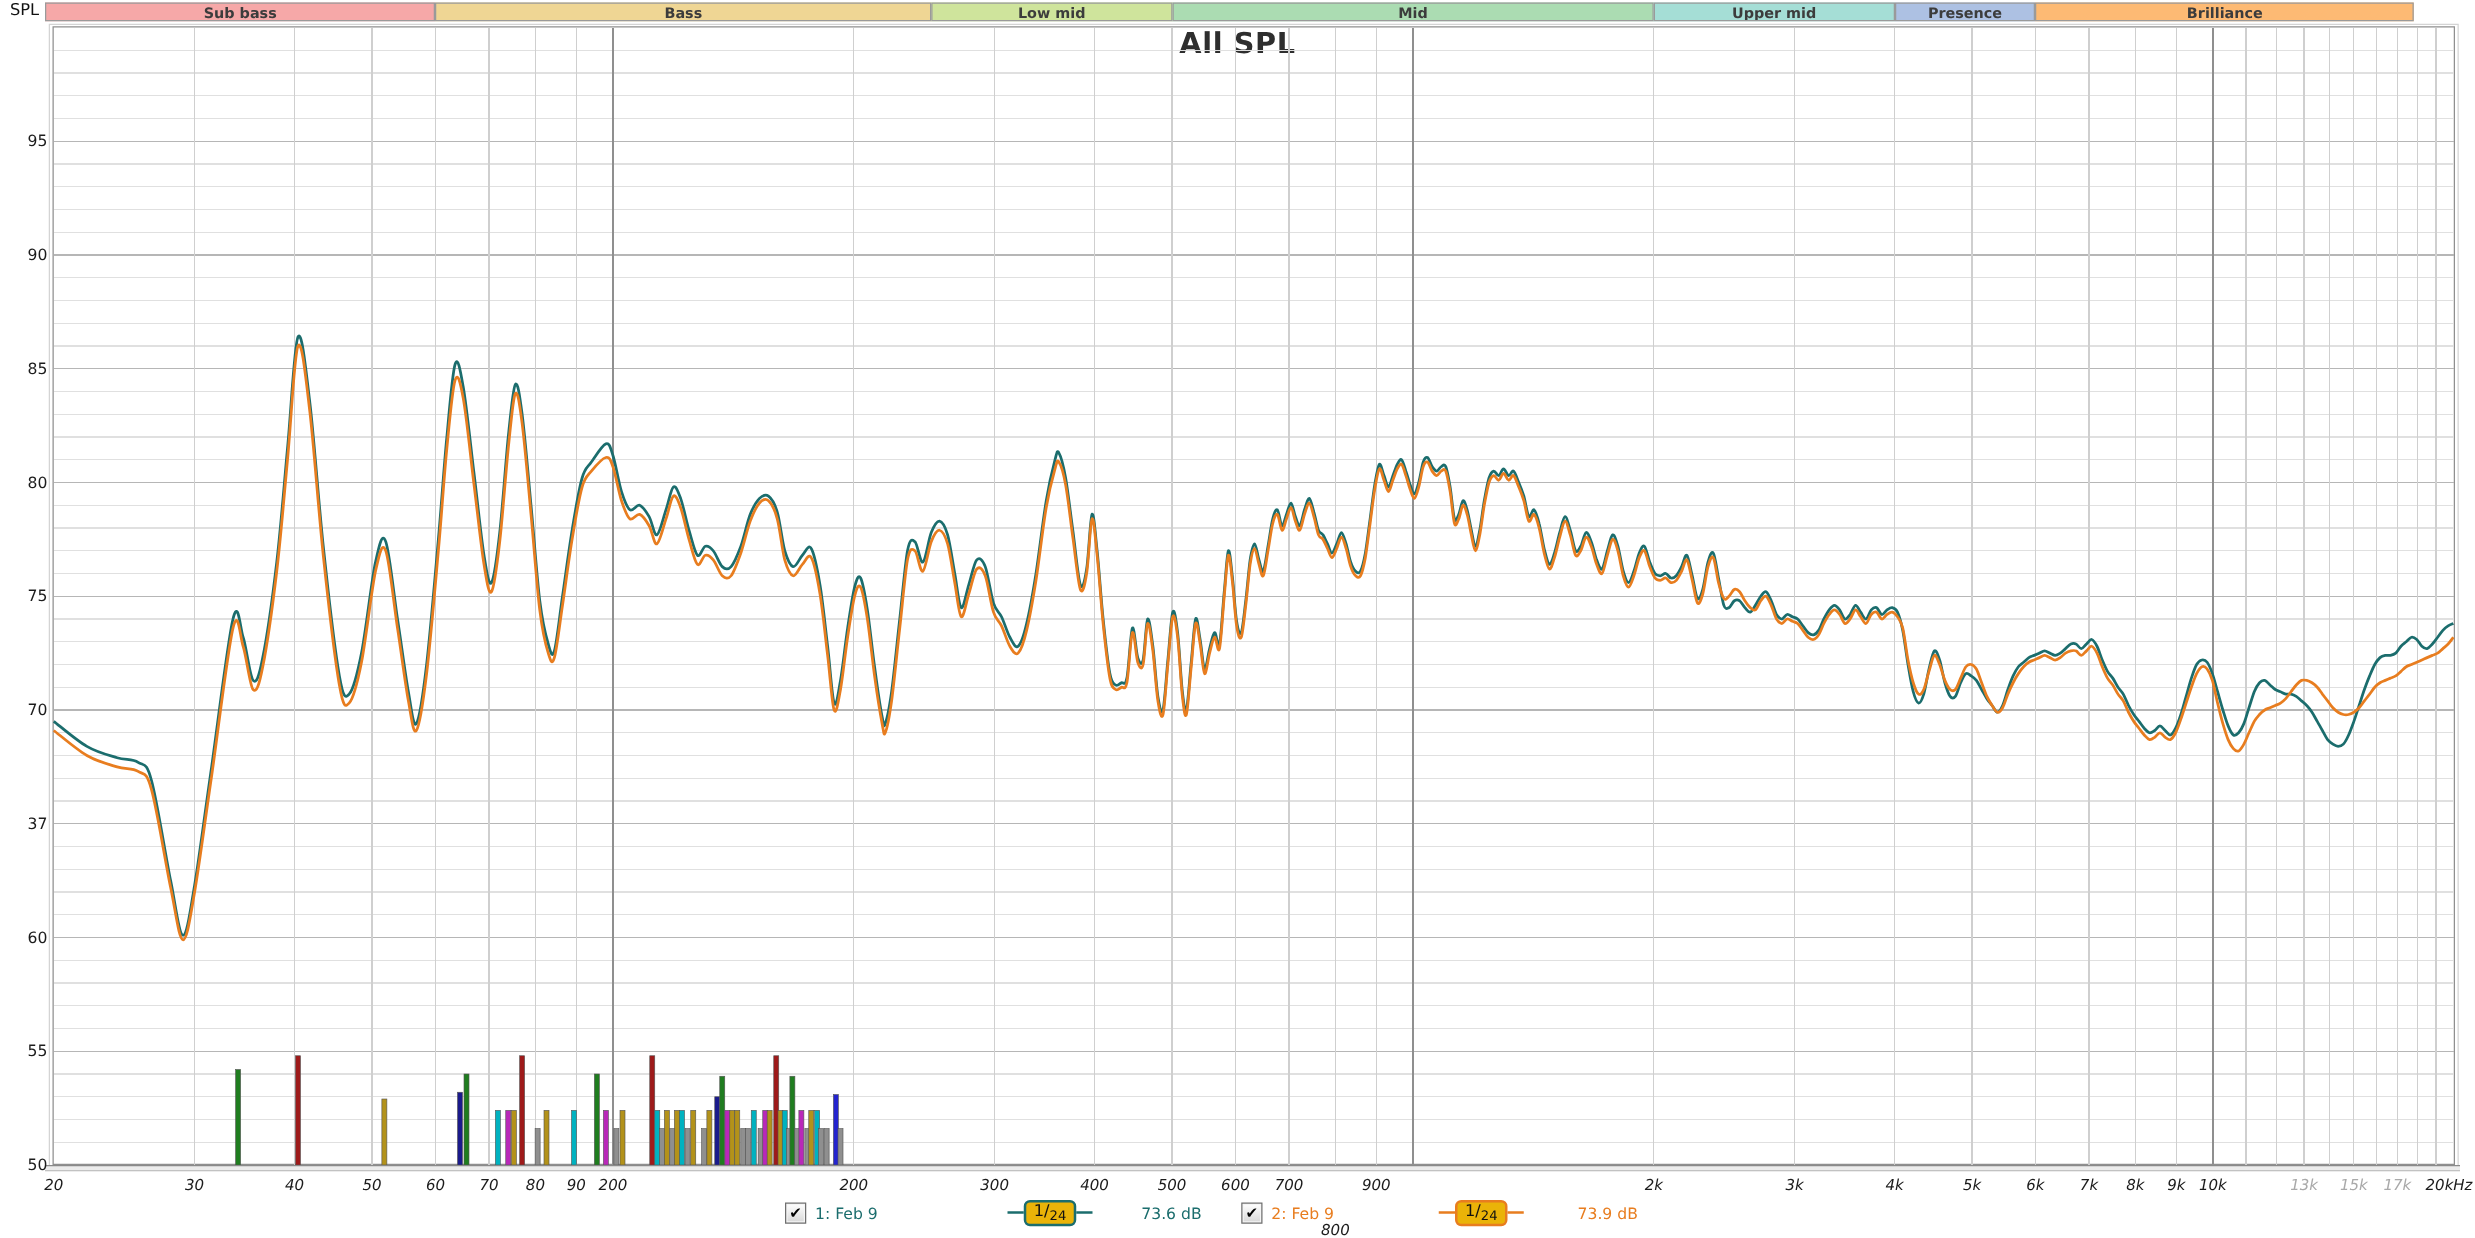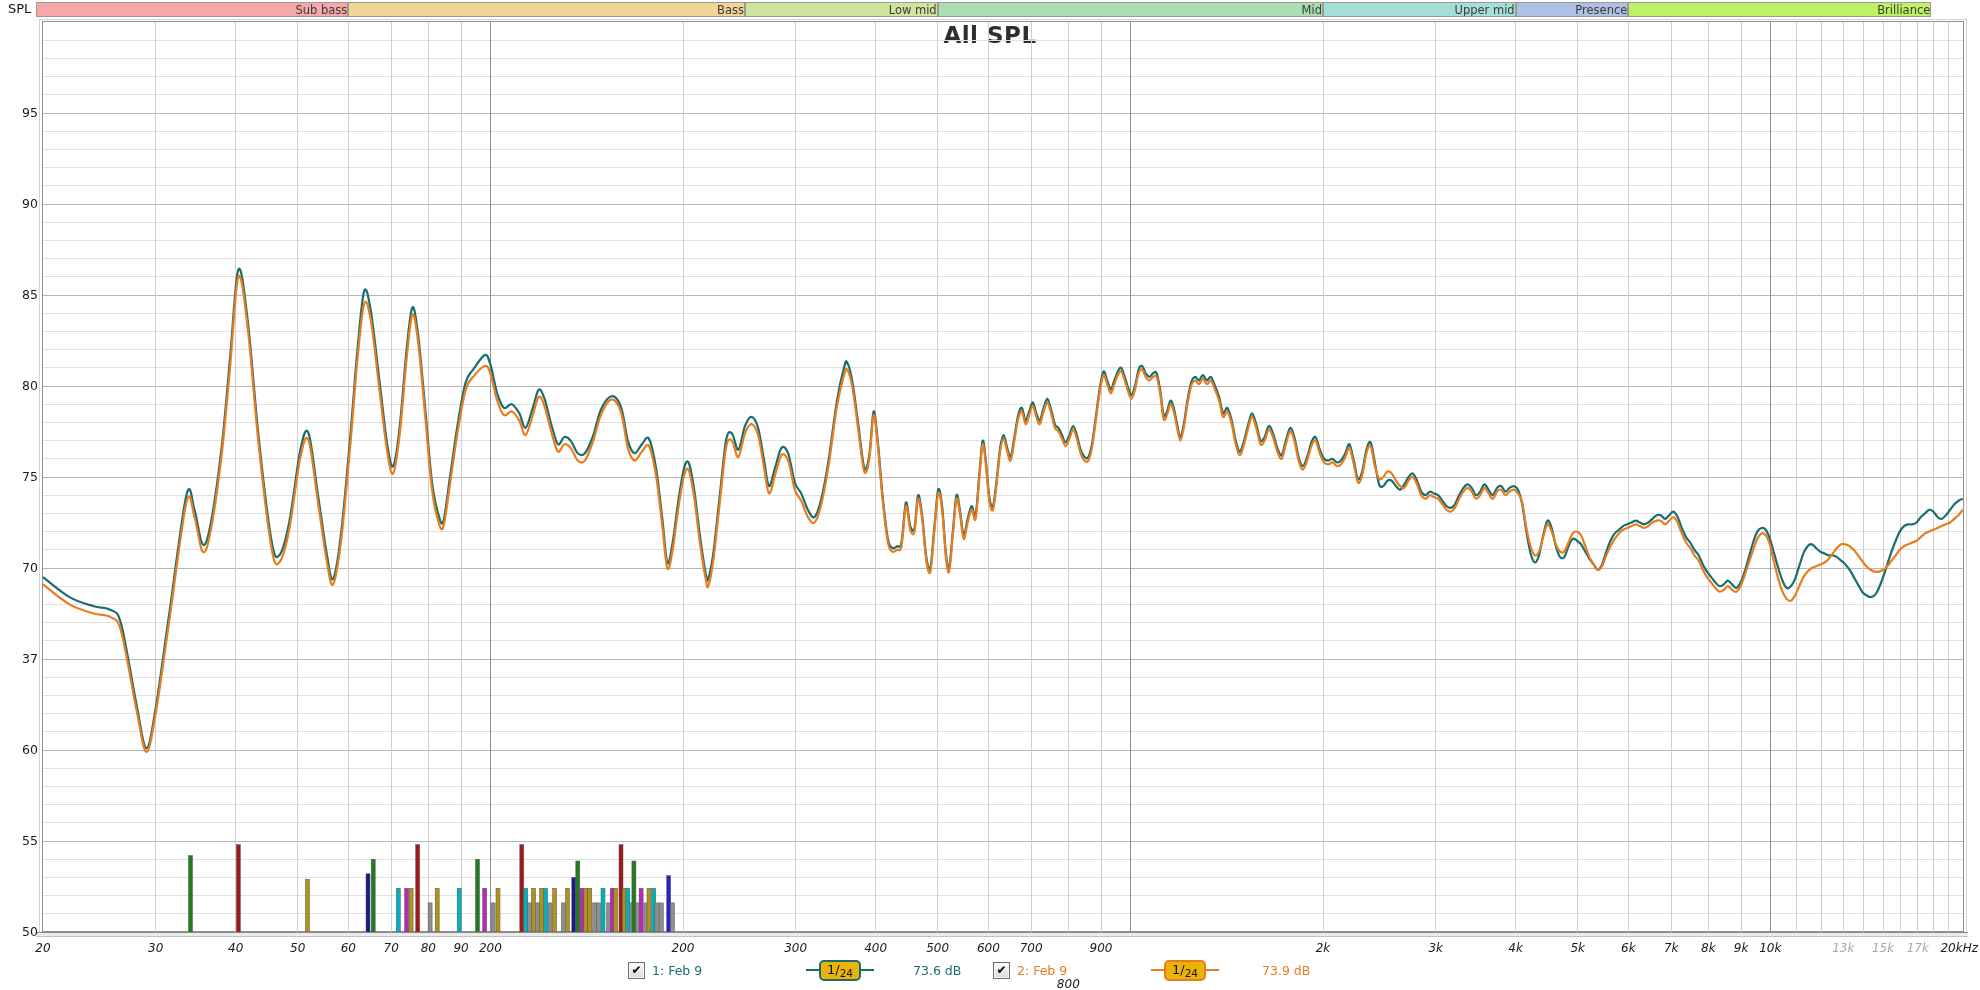--- a/index.html
+++ b/index.html
@@ -2,21 +2,21 @@
 <html><head>
 <meta charset="utf-8">
 <style>
   html,body{margin:0;padding:0;background:#fff;}
   #app{position:relative;width:1980px;height:990px;background:#fff;overflow:hidden;
        font-family:"DejaVu Sans","Liberation Sans",sans-serif;}
   #spl-corner{position:absolute;left:8px;top:1px;font-size:13px;color:#111;}
   #title{position:absolute;left:0;right:0;top:22px;text-align:center;font-size:23px;
          font-weight:bold;color:#2e2e2e;letter-spacing:0.5px;}
   .band{position:absolute;top:2px;height:15px;border:1px solid #9a9a9a;box-sizing:border-box;
-        font-size:11.5px;color:#3c3c3c;text-align:right;line-height:14px;overflow:hidden;}
+        font-size:11.5px;color:#3c3c3c;text-align:center;line-height:14px;overflow:hidden;font-weight:bold;}
   #plot-border{position:absolute;left:42px;top:21px;width:1922px;height:911px;
                border:1px solid #8f8f8f;box-sizing:border-box;background:transparent;}
   #plot-outer{position:absolute;left:39px;top:19px;width:1928px;height:915px;
               border:1px solid #d4d4d4;box-sizing:border-box;}
   #axis-bar{position:absolute;left:36px;top:932px;width:1932px;height:5px;background:#ececec;
             border-top:1px solid #8a8a8a;border-bottom:1px solid #c2c2c2;box-sizing:border-box;}
   svg#chart{position:absolute;left:0;top:0;}
   .ytick{position:absolute;width:32px;text-align:right;font-size:12.5px;color:#1c1c1c;}
   .xtick{position:absolute;font-size:12px;color:#1c1c1c;white-space:nowrap;transform:translateX(-50%);font-style:italic;}
   .xtick.gray{color:#a9a9a9;}
@@ -40,21 +40,21 @@
 
 <div id="app">
   <div id="spl-corner">SPL</div>
   <div id="band-strip">
       <div class="band" style="left: 36px; width: 312.358px; background: rgb(246, 168, 168);">Sub bass</div>
       <div class="band" style="left: 348.358px; width: 396.665px; background: rgb(239, 214, 148);">Bass</div>
       <div class="band" style="left: 745.022px; width: 192.659px; background: rgb(207, 228, 156);">Low mid</div>
       <div class="band" style="left: 937.682px; width: 385.318px; background: rgb(171, 220, 178);">Mid</div>
       <div class="band" style="left: 1323px; width: 192.659px; background: rgb(165, 222, 214);">Upper mid</div>
       <div class="band" style="left: 1515.66px; width: 112.698px; background: rgb(173, 193, 227);">Presence</div>
-      <div class="band" style="left: 1628.36px; width: 303px; background: #bef264;">Brilliance</div>
+      <div class="band" style="left: 1628.36px; width: 303px; background: #fdba74;">Brilliance</div>
     </div>
   <div id="plot-outer"></div>
   <div id="plot-border"></div>
   <div id="title">All SPL</div>
   <svg id="chart" width="1980" height="990" viewBox="0 0 1980 990">
       <line x1="43" y1="913.8" x2="1963" y2="913.8" stroke="#e0e0e0" stroke-width="1" shape-rendering="crispEdges"></line>
       <line x1="43" y1="895.6" x2="1963" y2="895.6" stroke="#e0e0e0" stroke-width="1" shape-rendering="crispEdges"></line>
       <line x1="43" y1="877.4" x2="1963" y2="877.4" stroke="#e0e0e0" stroke-width="1" shape-rendering="crispEdges"></line>
       <line x1="43" y1="859.2" x2="1963" y2="859.2" stroke="#e0e0e0" stroke-width="1" shape-rendering="crispEdges"></line>
       <line x1="43" y1="822.8" x2="1963" y2="822.8" stroke="#e0e0e0" stroke-width="1" shape-rendering="crispEdges"></line>

